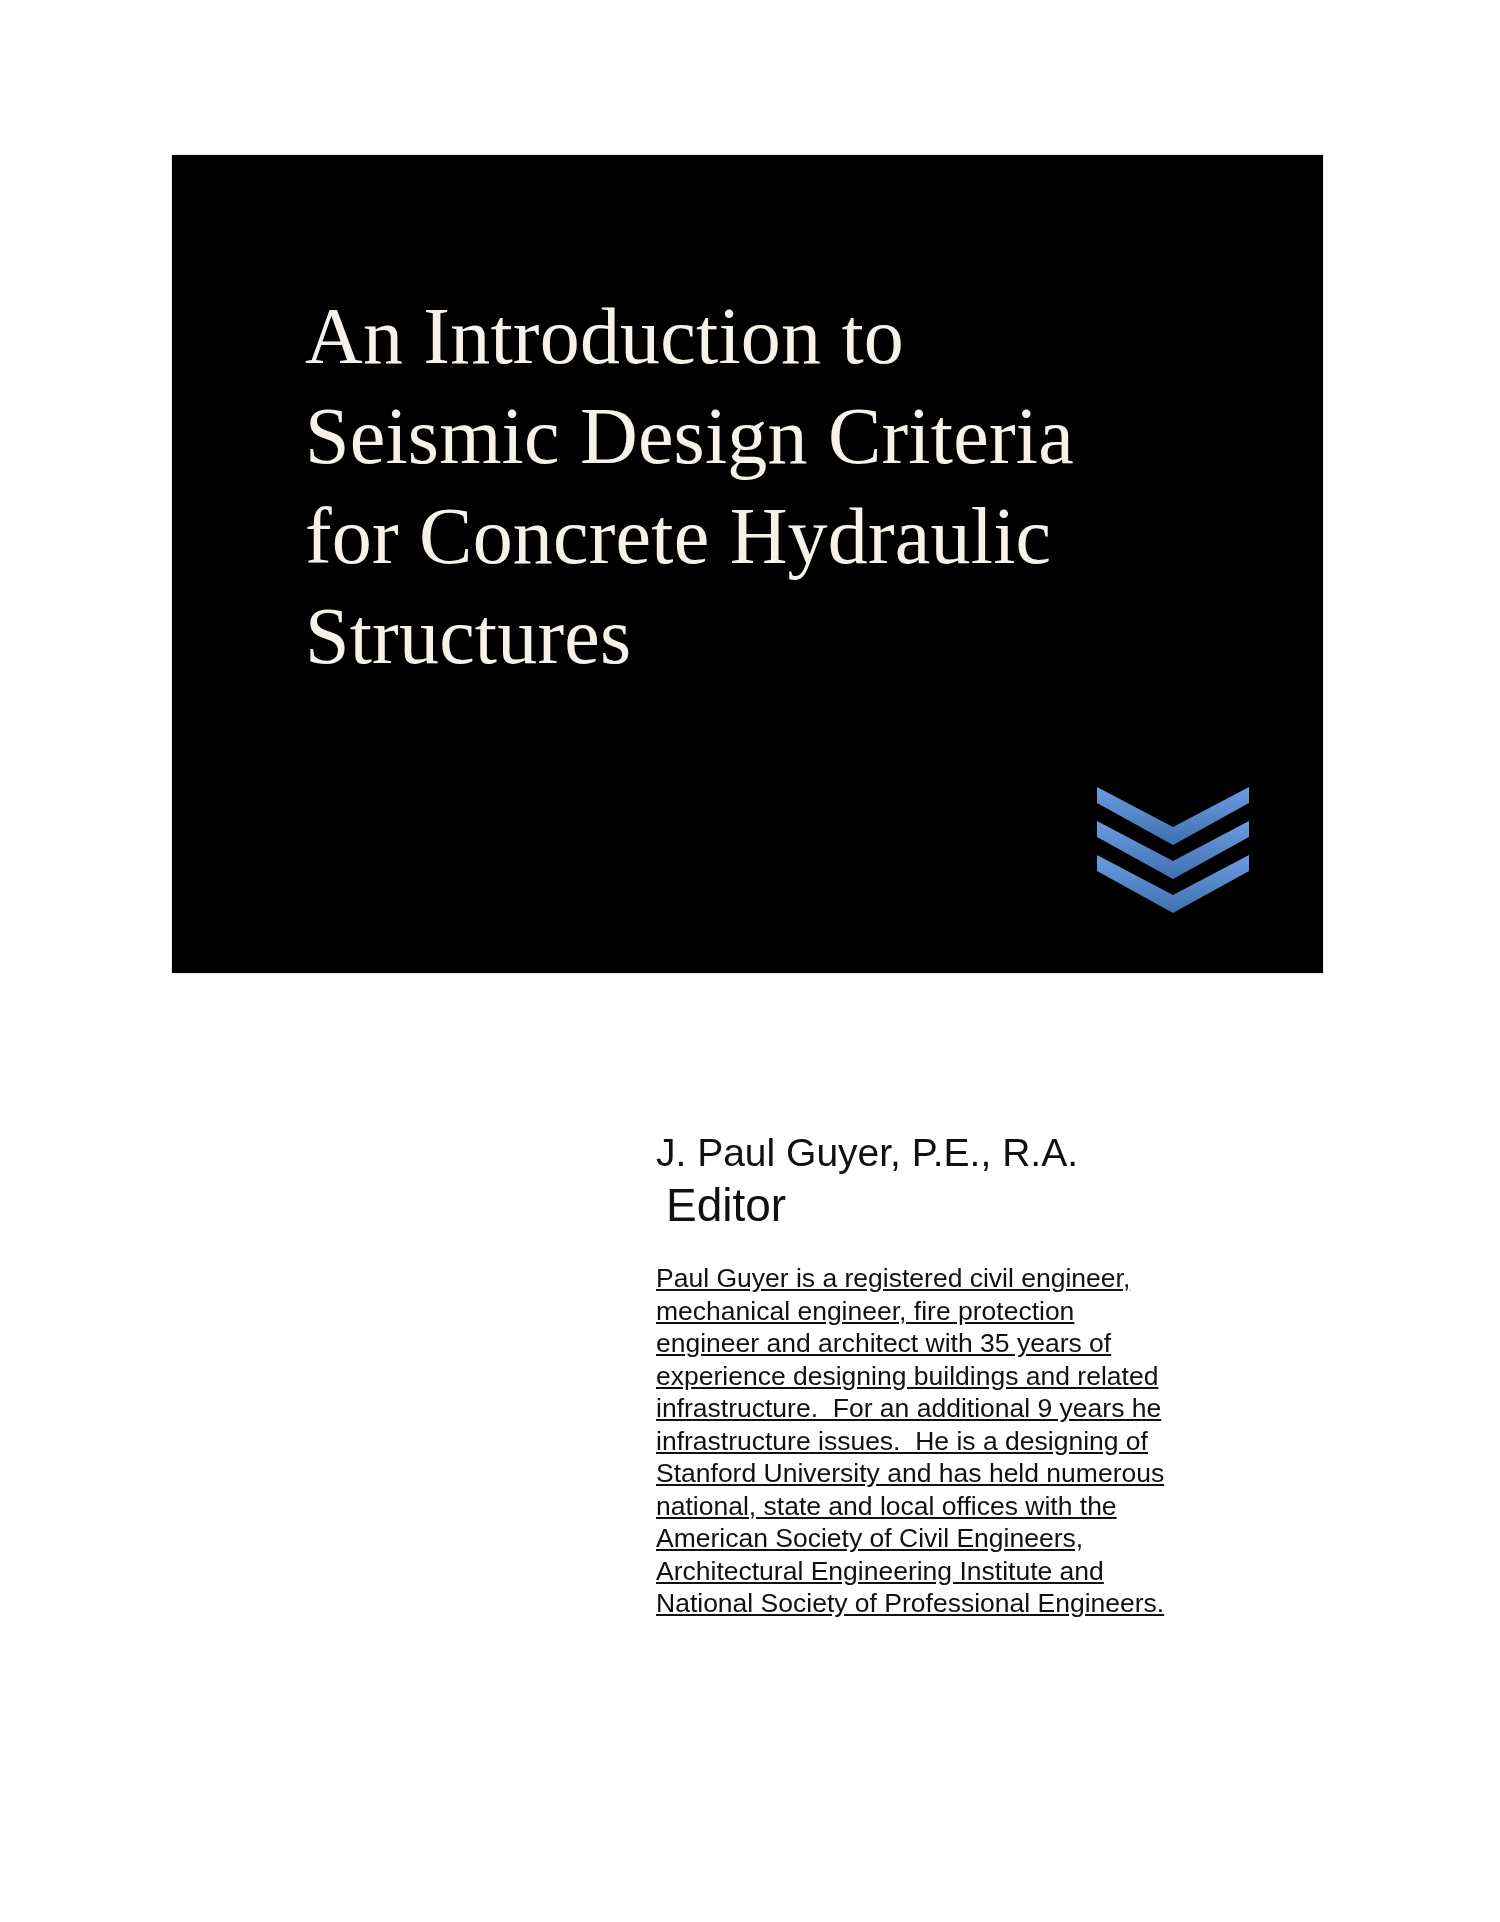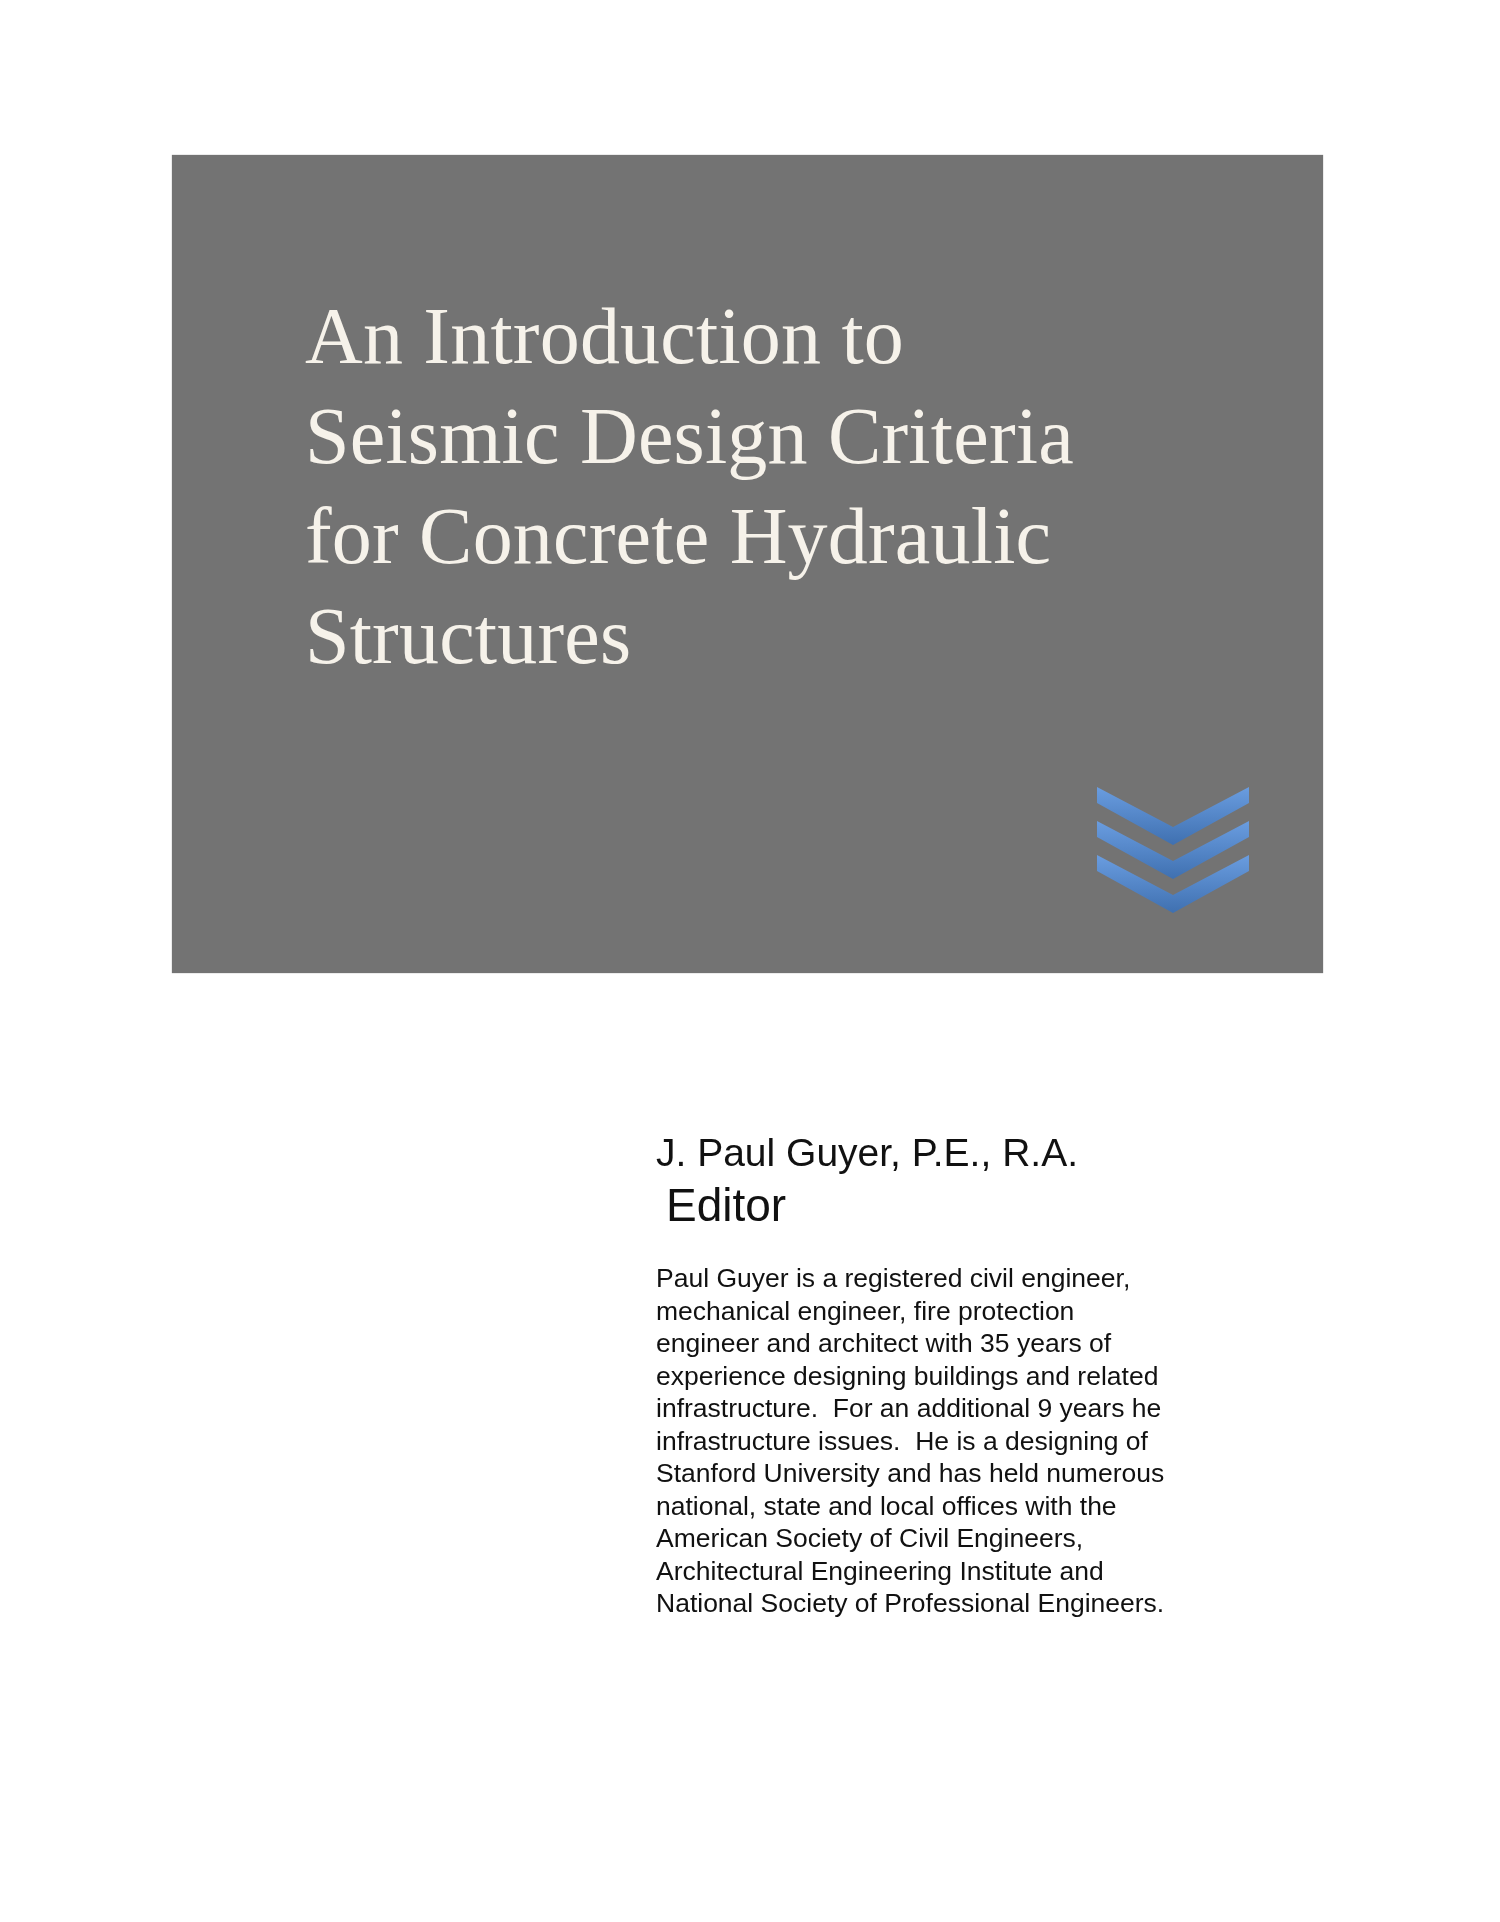--- a/index.html
+++ b/index.html
@@ -12,21 +12,21 @@
       height: 1922px;
       position: relative;
       overflow: hidden;
     }
     .cover-panel {
       position: absolute;
       left: 172px;
       top: 155px;
       width: 1151px;
       height: 818px;
-      background: #737373;
+      background: #000000;
       box-shadow: 0 0 1px #888;
     }
     .title {
       position: absolute;
       left: 133px;
       top: 131px;
       margin: 0;
       font-family: "Liberation Serif", "DejaVu Serif", serif;
       font-weight: normal;
       font-size: 80px;
@@ -65,20 +65,21 @@
       margin: 10px;
     }
     .bio {
       margin-top: 36px;
       font-size: 26.5px;
       line-height: 32.5px;
     }
     .bio span {
       display: block;
       white-space: nowrap;
+      text-decoration: underline;
     }
   </style>
 </head>
 <body>
 
 <div class="cover-panel">
   <h1 class="title">
     <span>An Introduction to</span>
     <span>Seismic Design Criteria</span>
     <span>for Concrete Hydraulic</span>

